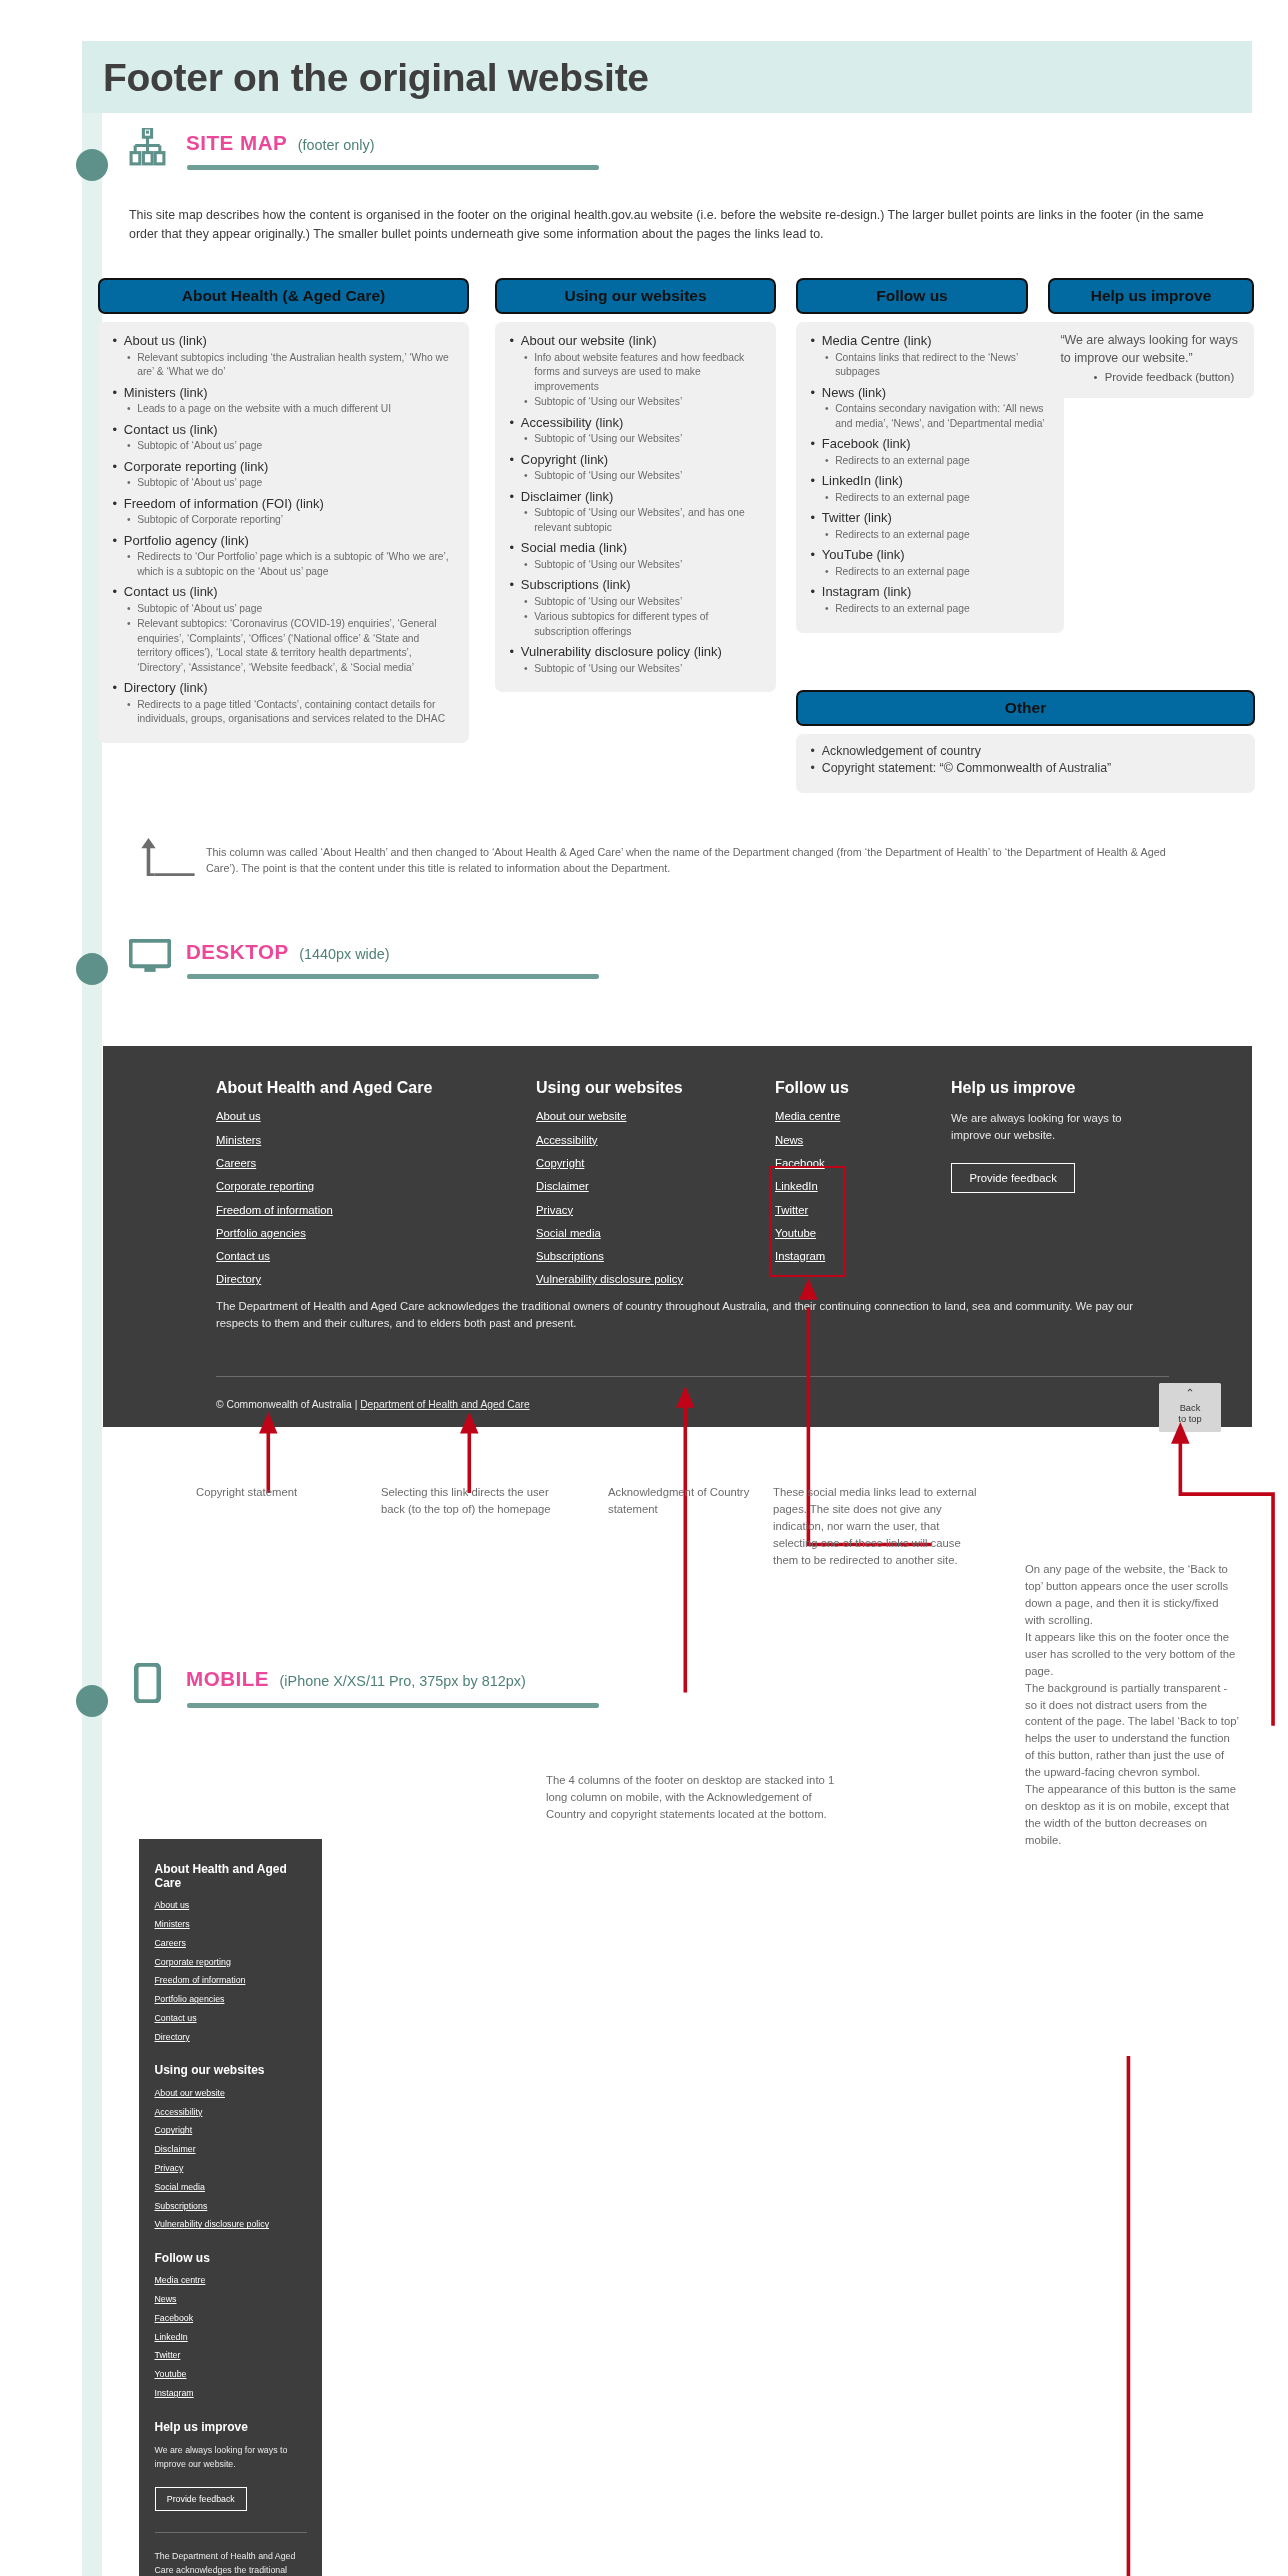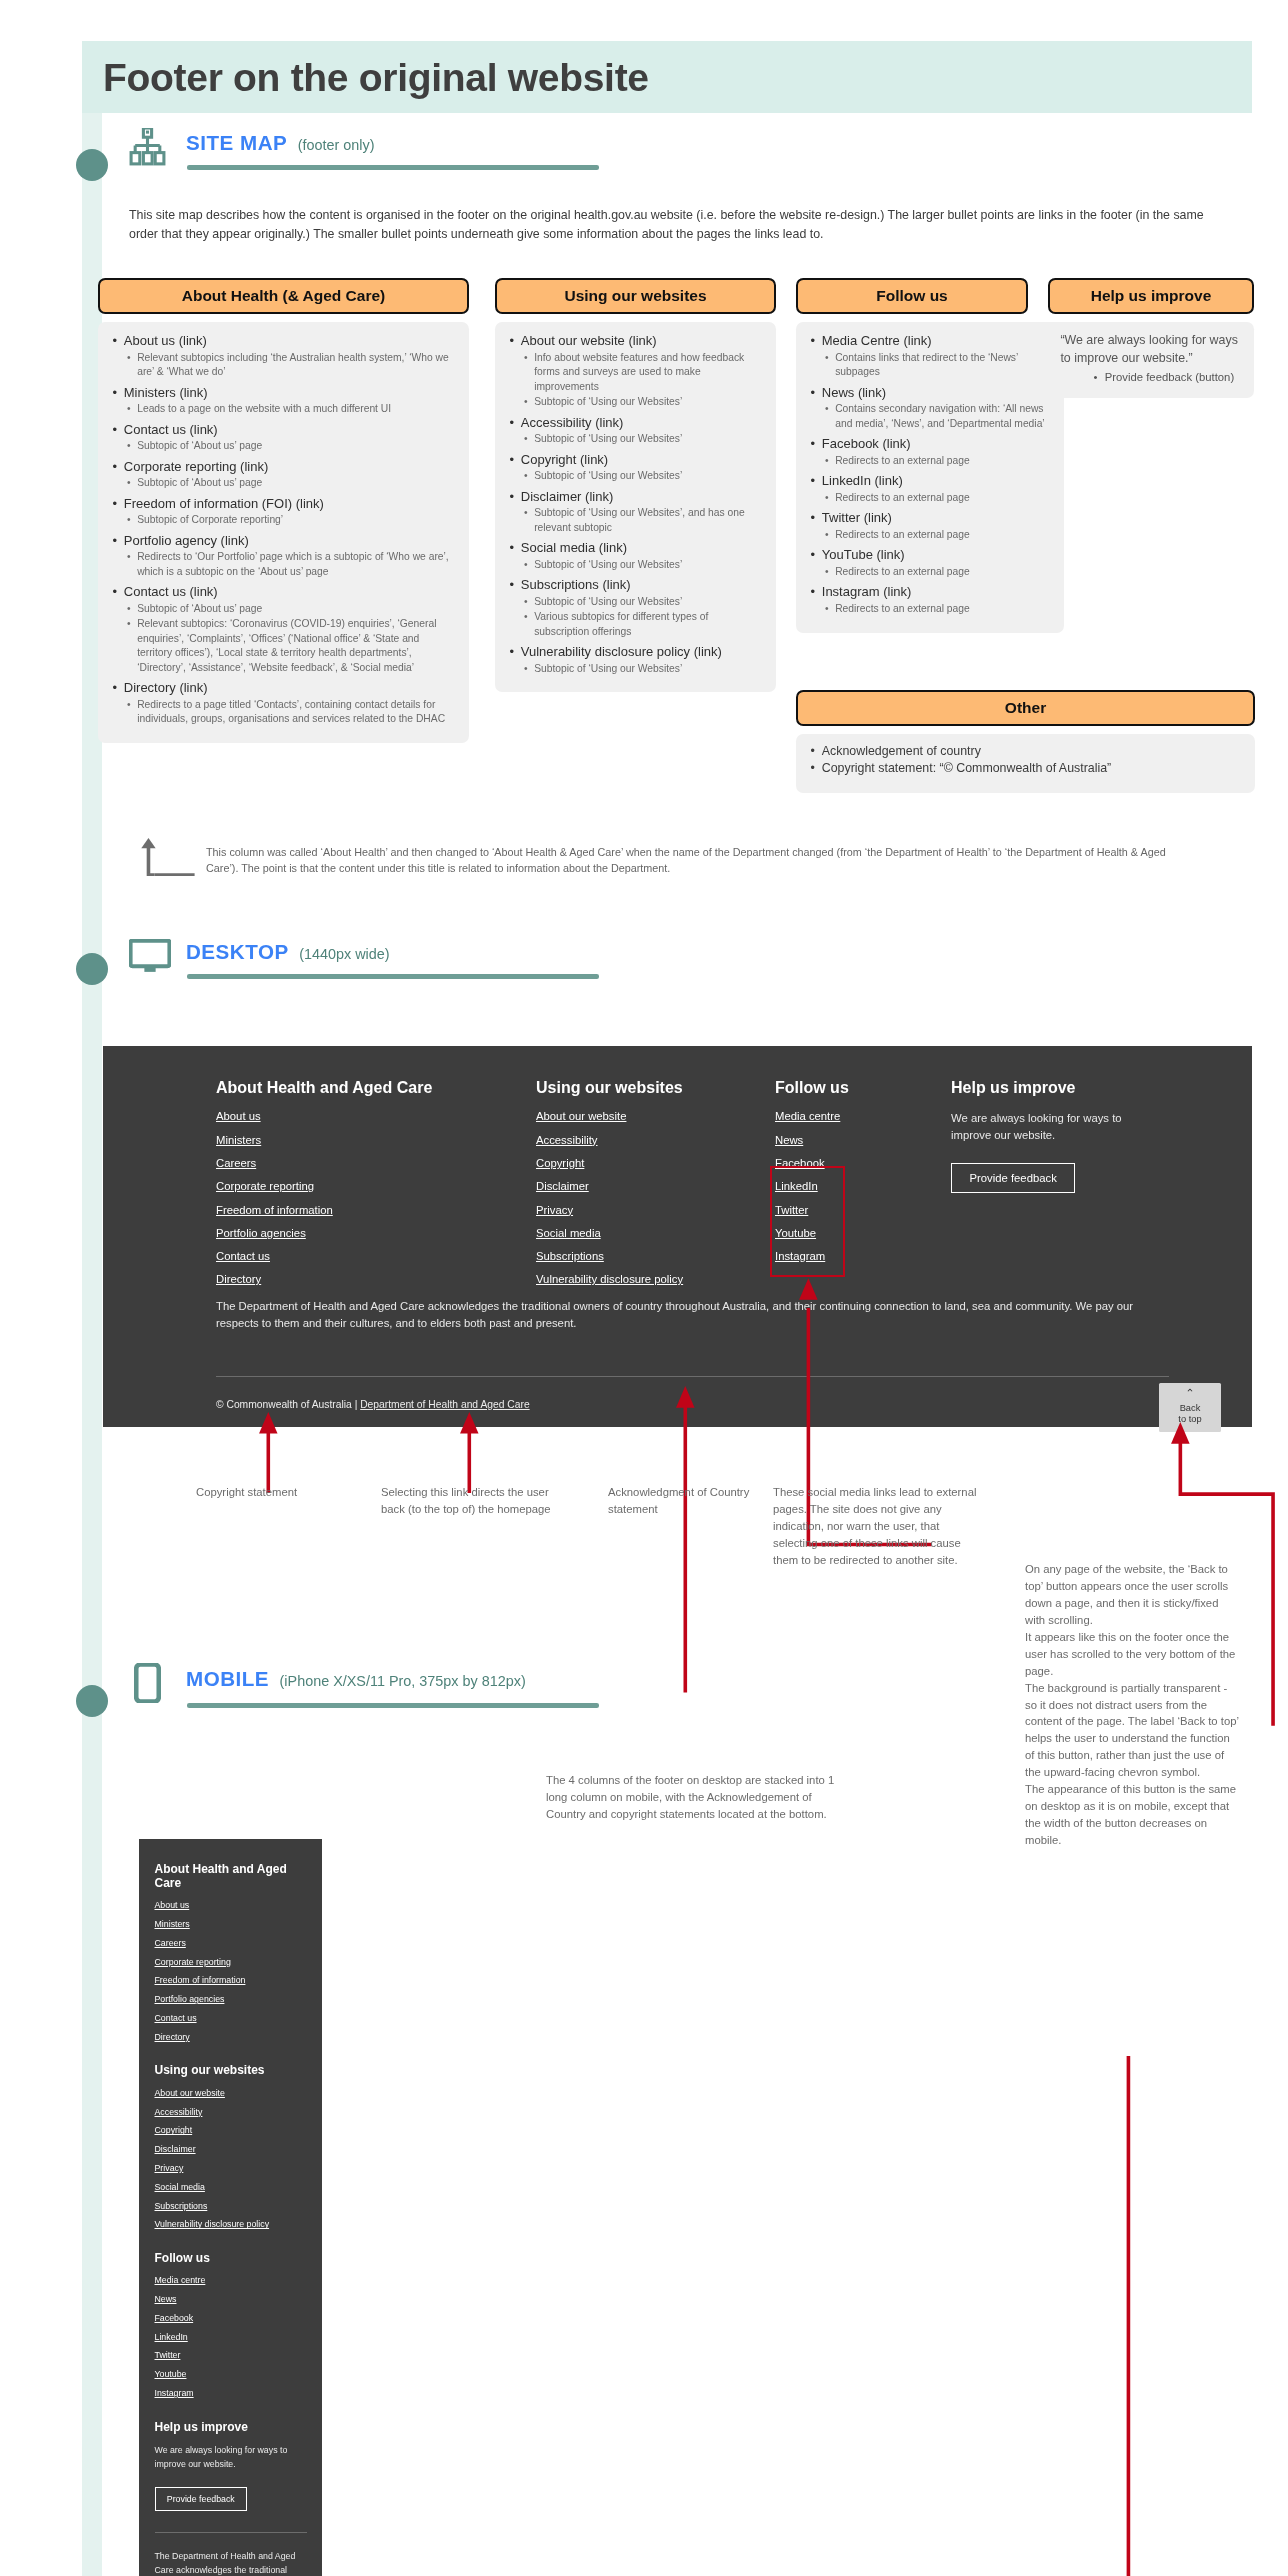--- a/index.html
+++ b/index.html
@@ -24,31 +24,31 @@
   .header-title {
     position:absolute; left:103px; top:56px;
     font-size:39px; font-weight:bold; color:#3f3f3f;
     font-family:"Liberation Sans", sans-serif;
     letter-spacing:-0.3px;
   }
 
   
   .sec-head { position:absolute; }
   .sec-icon { position:absolute; color:#5e918a; }
-  .sec-title { font-size:20.6px; font-weight:bold; color:#3b82f6; letter-spacing:0.5px; display:inline-block; vertical-align:baseline; }
+  .sec-title { font-size:20.6px; font-weight:bold; color:#ec4899; letter-spacing:0.5px; display:inline-block; vertical-align:baseline; }
   .sec-sub { font-size:14.4px; color:#4e8279; display:inline-block; margin-left:8.2px; vertical-align:baseline;}
   .sec-rule { position:absolute; height:4.6px; background:#6f9e96; border-radius:2.1px; }
 
   .intro {
     position:absolute; font-size:12.4px; line-height:1.5; color:#3b3b3b; width:1082px;
   }
 
   
   .col-head {
-    border:2.6px solid #111; border-radius:7.2px; background:#fdba74;
+    border:2.6px solid #111; border-radius:7.2px; background:#0369a1;
     text-align:center; font-weight:bold; font-size:15.5px; color:#111;
     padding:7.2px 4.1px; position:absolute;
   }
   .col-body {
     position:absolute; background:#f0f0f0; border-radius:7.2px; padding:10.3px 12.4px 12.4px 12.4px;
   }
   ul.l1 { list-style:none; }
   ul.l1 > li { font-size:13px; color:#2f2f2f; margin-bottom:2.1px; position:relative; padding-left:13.4px; line-height:1.35;}
   ul.l1 > li:before { content:"•"; position:absolute; left:2.1px; top:0; }
   ul.l2 { list-style:none; margin:1px 0 4.1px 0;}

